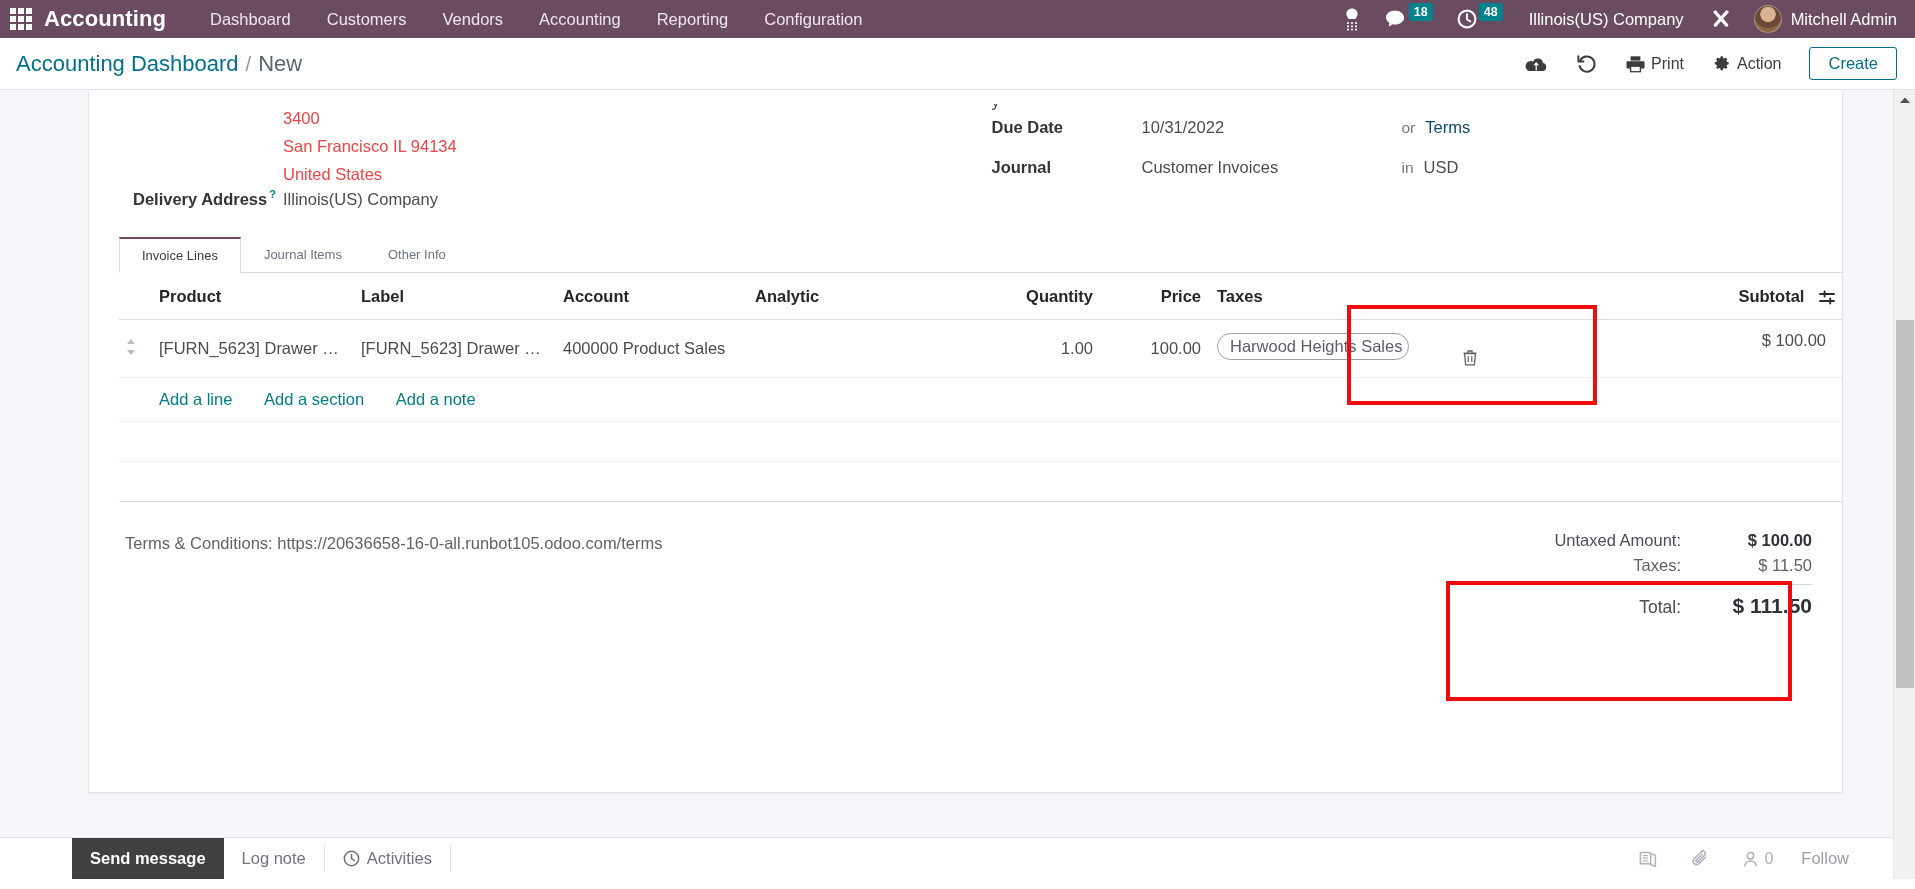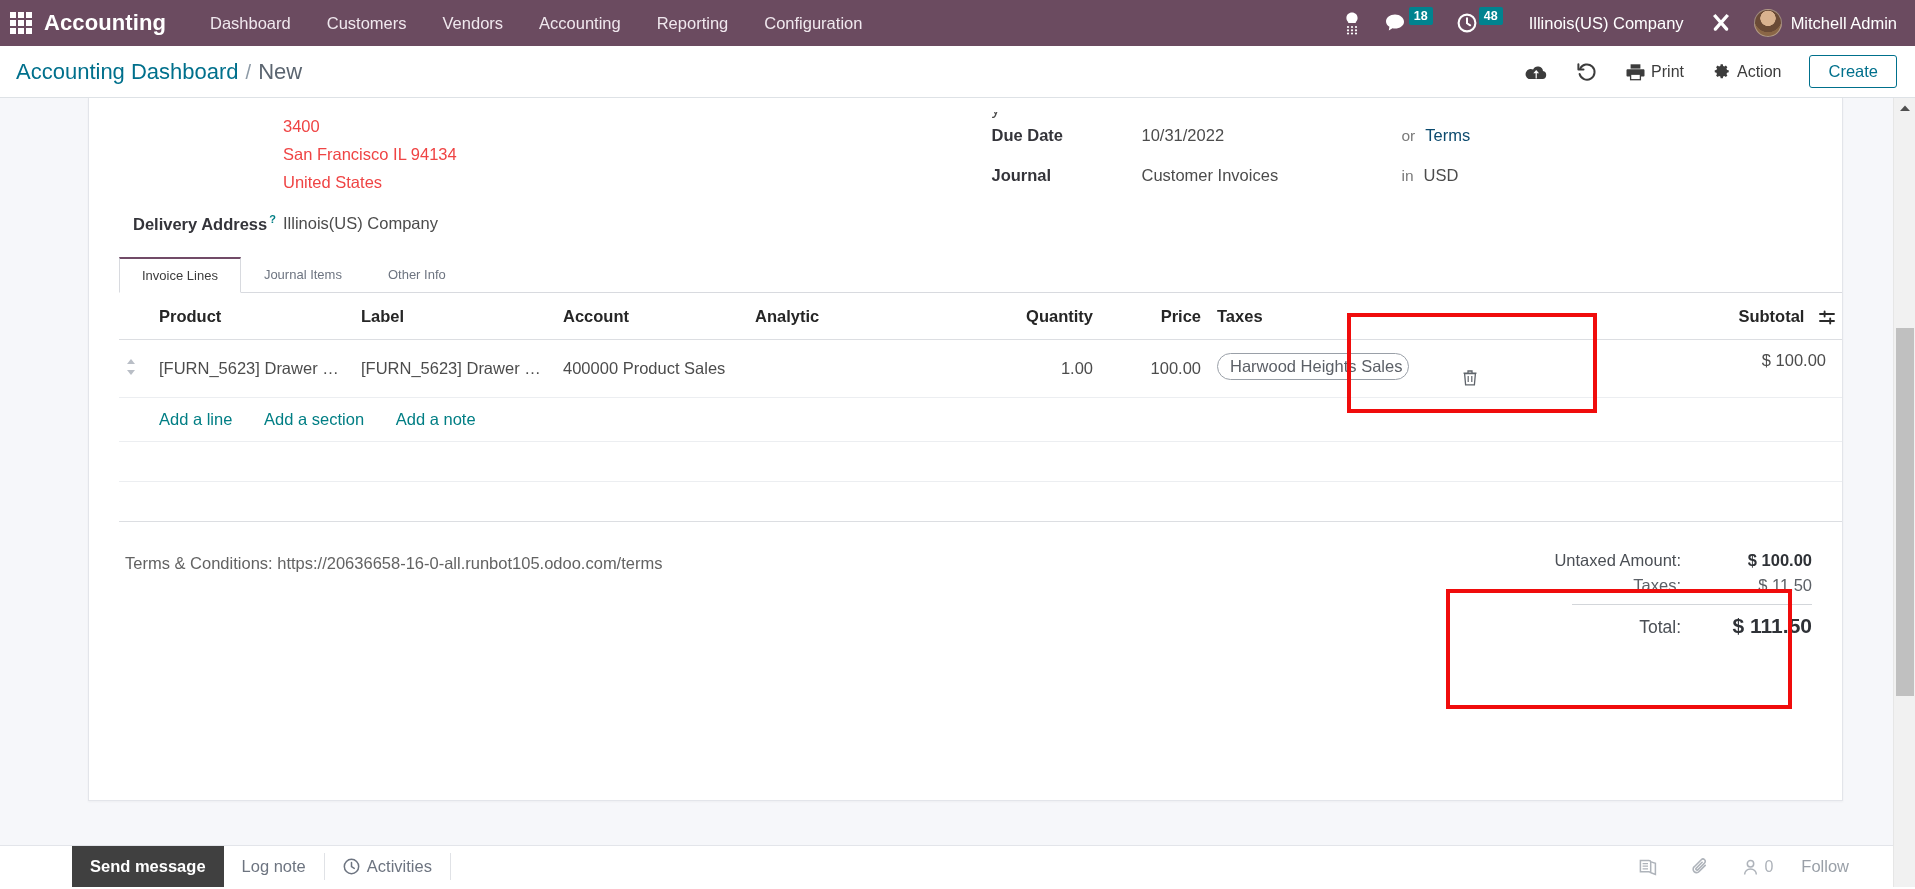--- a/index.html
+++ b/index.html
@@ -8,21 +8,21 @@
     margin: 0; padding: 0;
     width: 1915px; height: 889px;
     overflow: hidden;
     font-family: "Liberation Sans", sans-serif;
     background: #ffffff;
     color: #4c4c4c;
   }
 
   
   .navbar {
-    height: 46px;
+    height: 38px;
     background: #6b4b60;
     display: flex;
     align-items: center;
     padding: 0 14px 0 8px;
     color: #ffffff;
     position: relative;
   }
   .apps-grid {
     width: 26px; height: 26px;
     display: grid;
@@ -440,21 +440,21 @@
 <div class="view-area">
 
   <div class="sheet-wrap">
     <div class="sheet">
 
       <div class="hdr">
         <div class="hdr-col">
           <div class="addr-line">3400</div>
           <div class="addr-line">San Francisco IL 94134</div>
           <div class="addr-line">United States</div>
-          <div class="fld-row" style="margin-top:12px;align-items:center;">
+          <div class="fld-row" style="">
             <span class="fld-label"><span>Delivery Address</span><span class="help-q">?</span></span>
             <span class="fld-val">Illinois(US) Company</span>
           </div>
         </div>
 
         <div class="hdr-col right">
           <div class="cut-row">
             <span class="cut-text">y</span>
           </div>
           <div class="fld-row" style="">

